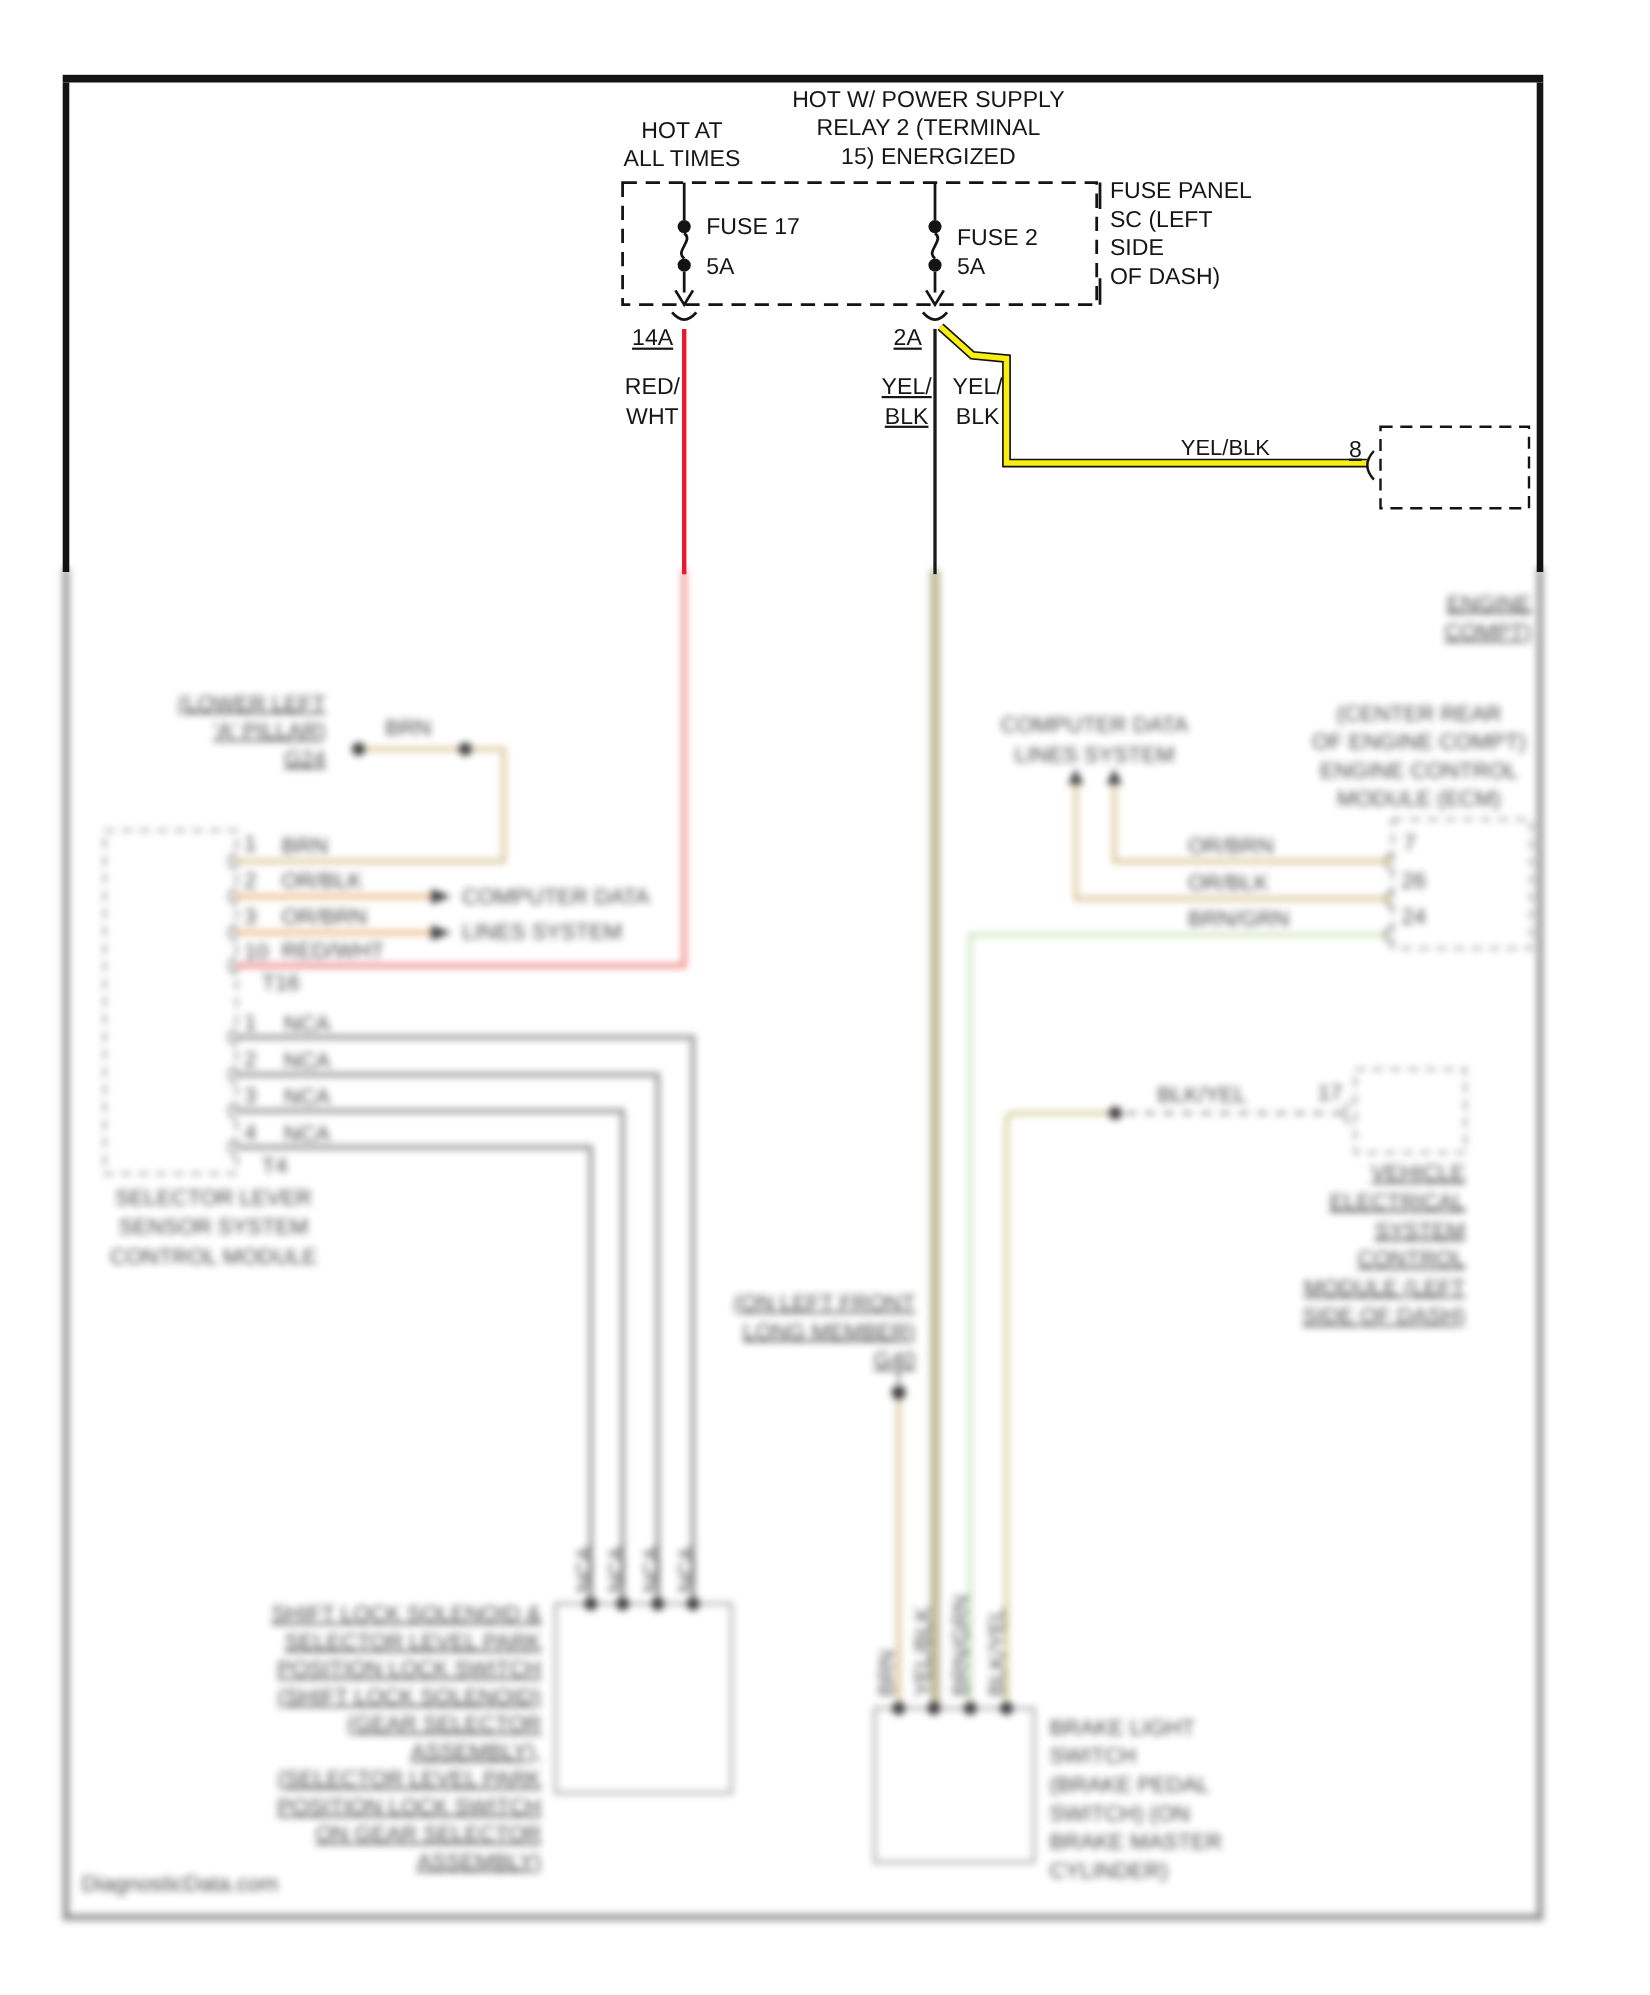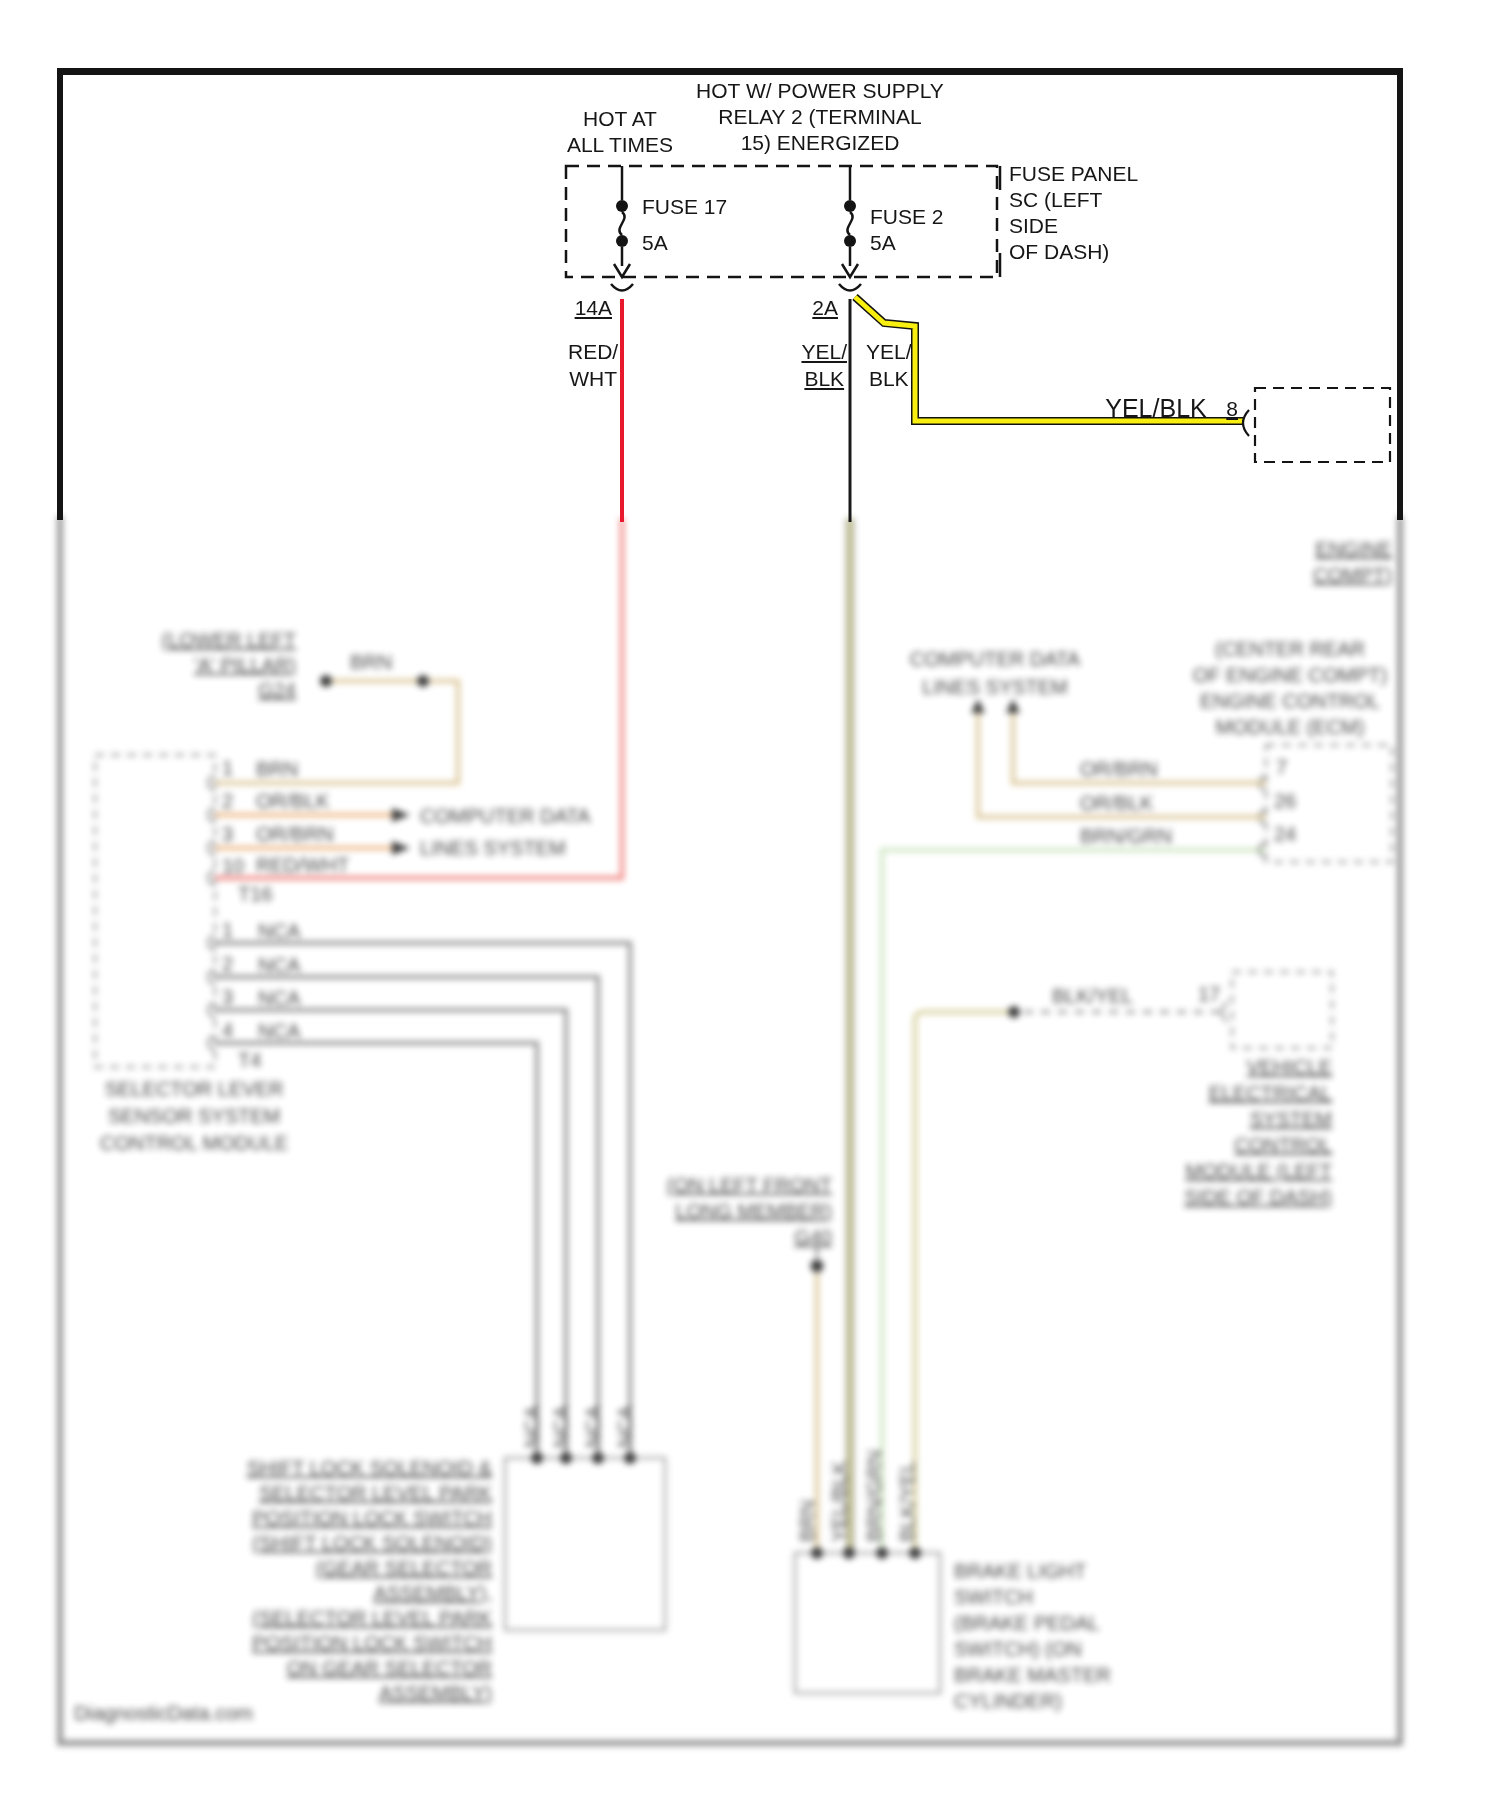--- a/index.html
+++ b/index.html
@@ -238,21 +238,21 @@
       </g>
 
       <g fill="none" stroke="#141414">
         <rect x="1255" y="388" width="135" height="74" stroke-width="2.2" stroke-dasharray="11,7"></rect>
         <path d="M1249,410 Q1237,423 1249,436" stroke-width="2.2"></path>
       </g>
     </svg>
 
     <div class="L ctr" style="left:620px;top:106px">HOT AT
 ALL TIMES</div>
-    <div class="L ctr" style="left:820px;top:78px">HOT W/ POWER SUPPLY
+    <div class="L ctr" style="left:844px;top:78px">HOT W/ POWER SUPPLY
 RELAY 2 (TERMINAL
 15) ENERGIZED</div>
 
     <div class="L" style="left:642px;top:194px">FUSE 17</div>
     <div class="L" style="left:642px;top:230px">5A</div>
     <div class="L" style="left:870px;top:204px">FUSE 2</div>
     <div class="L" style="left:870px;top:230px">5A</div>
     <div class="L" style="left:1009px;top:161px">FUSE PANEL
 SC (LEFT
 SIDE
@@ -260,17 +260,17 @@
 
     <div class="L rt" style="left:612px;top:295px">14A</div>
     <div class="L lh27" style="left:568px;top:338px">RED/
 WHT</div>
     <div class="L rt" style="left:838px;top:295px">2A</div>
     <div class="L rt lh27" style="left:847px;top:338px">YEL/
 BLK</div>
     <div class="L lh27" style="left:866px;top:338px">YEL/
 BLK</div>
 
-    <div class="L ctr" style="left:1156px;top:395px;font-size:25px">YEL/BLK</div>
+    <div class="L ctr" style="left:1114px;top:395px;font-size:20px">YEL/BLK</div>
     <div class="L rt" style="left:1238px;top:396px">8</div>
   </div>
 
 </div>
 
 </body></html>

